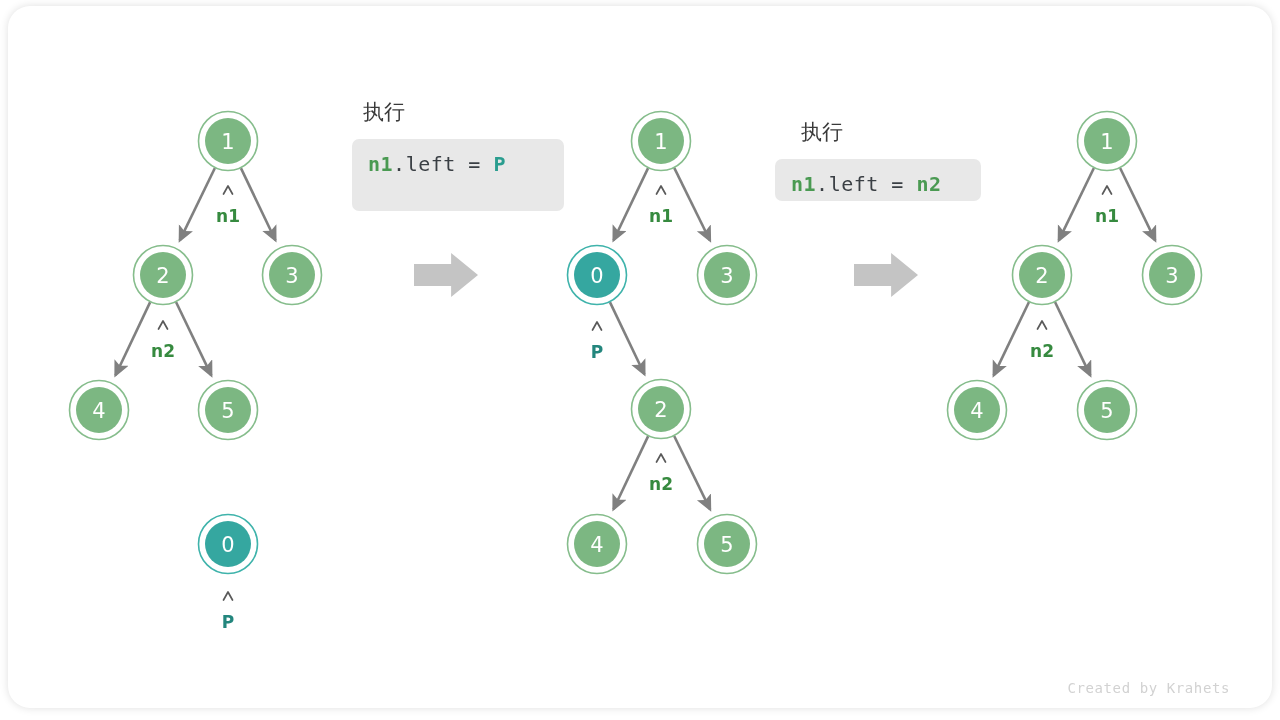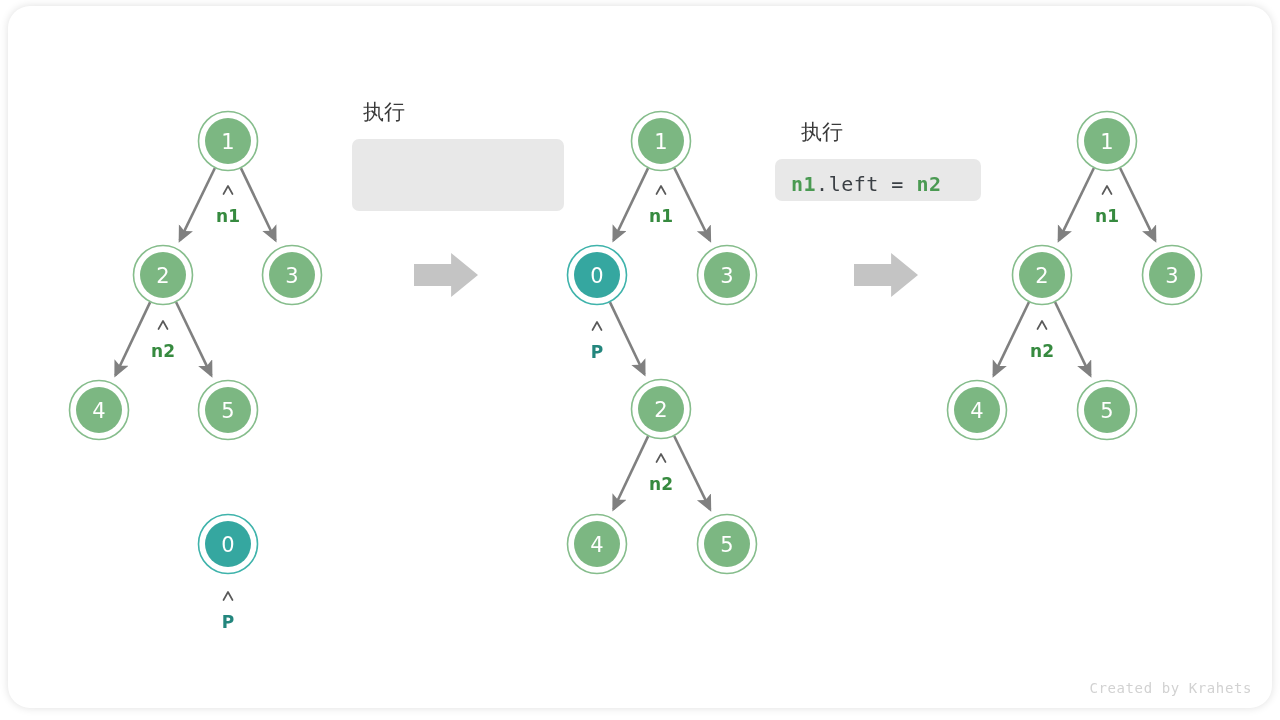--- a/index.html
+++ b/index.html
@@ -51,21 +51,21 @@
     color: #36393d;
     padding: 10px 16px;
     white-space: pre;
     box-sizing: border-box;
   }
   .tok-green { color: #4a9a52; font-weight: bold; }
   .tok-teal  { color: #2a9d8f; font-weight: bold; }
   .tok-plain { color: #3a3f44; }
   .credit {
     position: absolute;
-    right: 28px;
+    right: 50px;
     bottom: 24px;
     font-family: "DejaVu Sans Mono", monospace;
     font-size: 14px;
     color: #d2d2d2;
     letter-spacing: 0.6px;
   }
 </style>
 </head>
 <body>
 
@@ -215,19 +215,19 @@
         </g>
       </g>
     <g id="svg-layer-arrows">
         <path d="M 414 264 L 451.12 264 L 451.12 253 L 478 275 L 451.12 297 L 451.12 286 L 414 286 Z" fill="#c4c4c4"></path>
         <path d="M 854 264 L 891.12 264 L 891.12 253 L 918 275 L 891.12 297 L 891.12 286 L 854 286 Z" fill="#c4c4c4"></path>
       </g>
   </svg>
 
   <div id="overlay">
       <div class="exec-label" style="left: 363px; top: 98px;">执行</div>
-      <div class="code-box" style="left: 352px; top: 139px; width: 212px; height: 72px; background: rgb(232, 232, 232);"></div>
+      <div class="code-box" style="left: 352px; top: 139px; width: 212px; height: 72px; background: rgb(232, 232, 232);"><div><span class="tok-green">n1</span><span class="tok-plain">.left = </span><span class="tok-teal">P</span></div></div>
       <div class="exec-label" style="left: 801px; top: 118px;">执行</div>
       <div class="code-box" style="left: 775px; top: 159px; width: 206px; height: 42px; background: rgb(232, 232, 232);"><div><span class="tok-green">n1</span><span class="tok-plain">.left = </span><span class="tok-green">n2</span></div></div>
     </div>
 
   <div class="credit">Created by Krahets</div>
 </div>
 
 </body></html>

